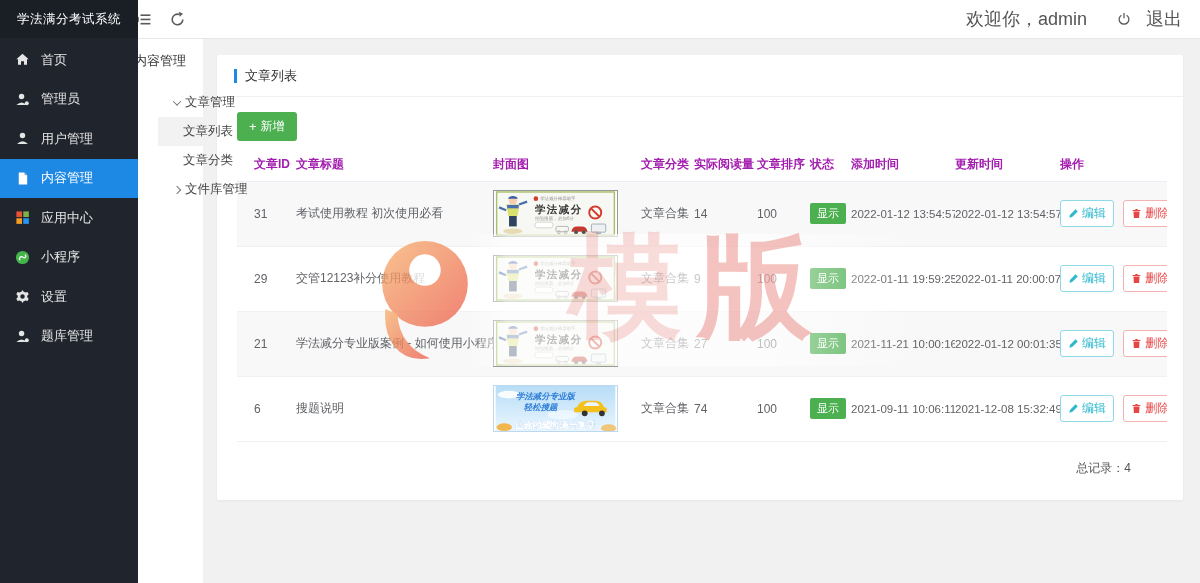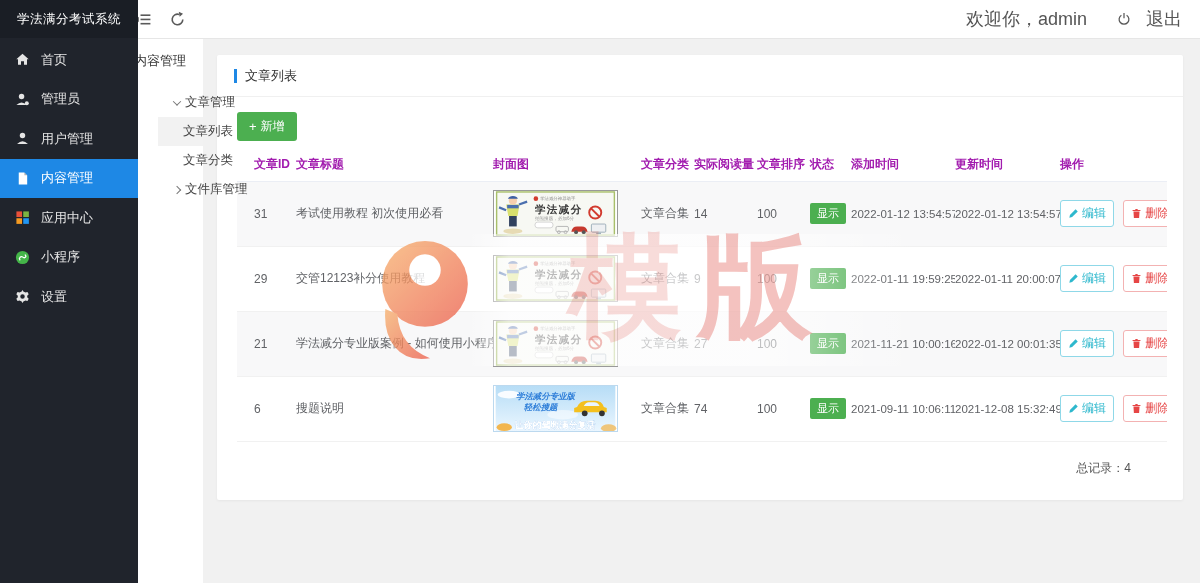--- a/index.html
+++ b/index.html
@@ -133,20 +133,26 @@
         <circle cx="8" cy="8" r="7" fill="#44b549"></circle>
         <path d="M5.2 10.5 Q4 9 5.5 7.6 Q7 6.4 8.3 7.6 Q9.6 8.8 11 7.8 Q12.2 6.8 11 5.4" stroke="#fff" stroke-width="1.4" fill="none" stroke-linecap="round"></path>
       </svg>
       <span>小程序</span>
     </div>
     <div class="nav-item">
       <svg class="nicon">
           <use href="#sym-gear"></use>
         </svg>
       <span>设置</span>
+    </div>
+    <div class="nav-item">
+      <svg class="nicon">
+          <use href="#sym-person-dot"></use>
+        </svg>
+      <span>题库管理</span>
     </div>
   </div>
 </div>
 
 <div class="topbar">
   <span class="tb-icon">
     <svg viewBox="0 0 16 16" fill="#5a5a5a">
         <rect x="5.2" y="3.2" width="9.3" height="1.5"></rect>
         <rect x="5.2" y="7.2" width="9.3" height="1.5"></rect>
         <rect x="5.2" y="11.2" width="9.3" height="1.5"></rect>

